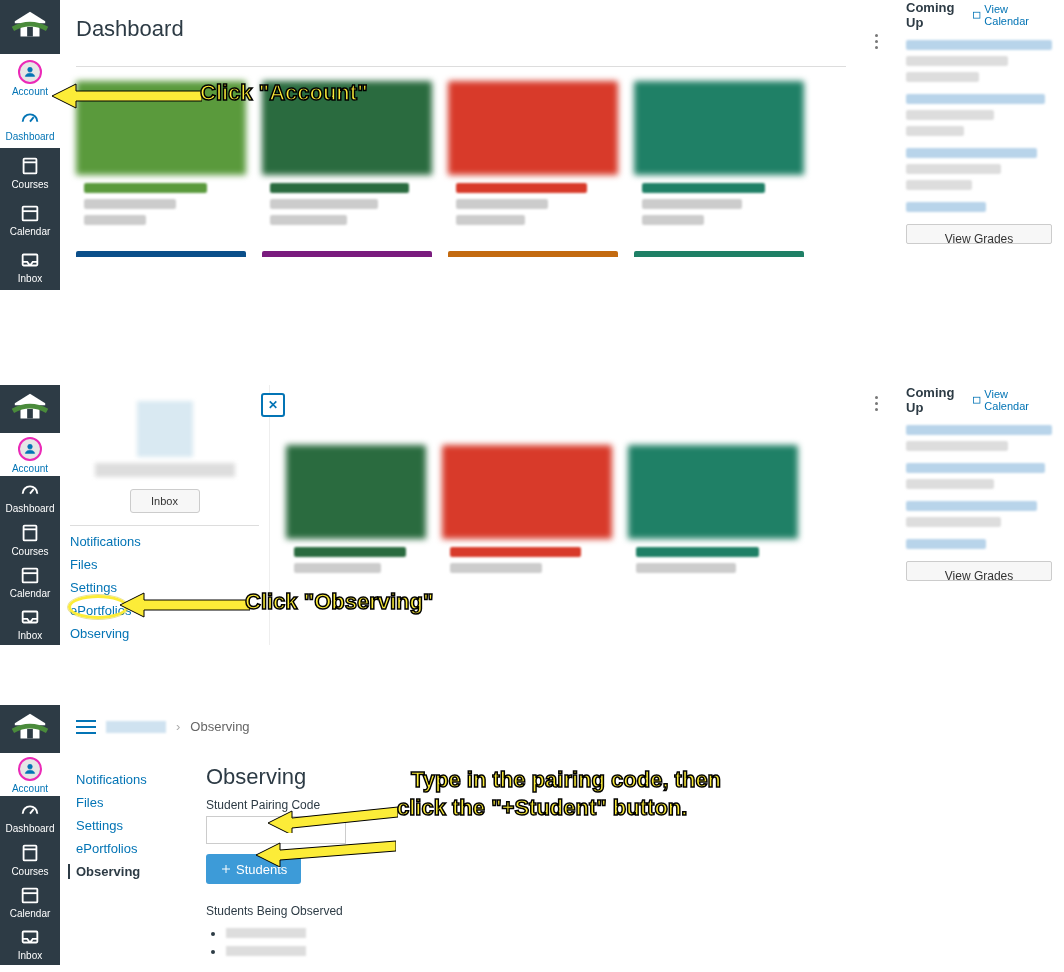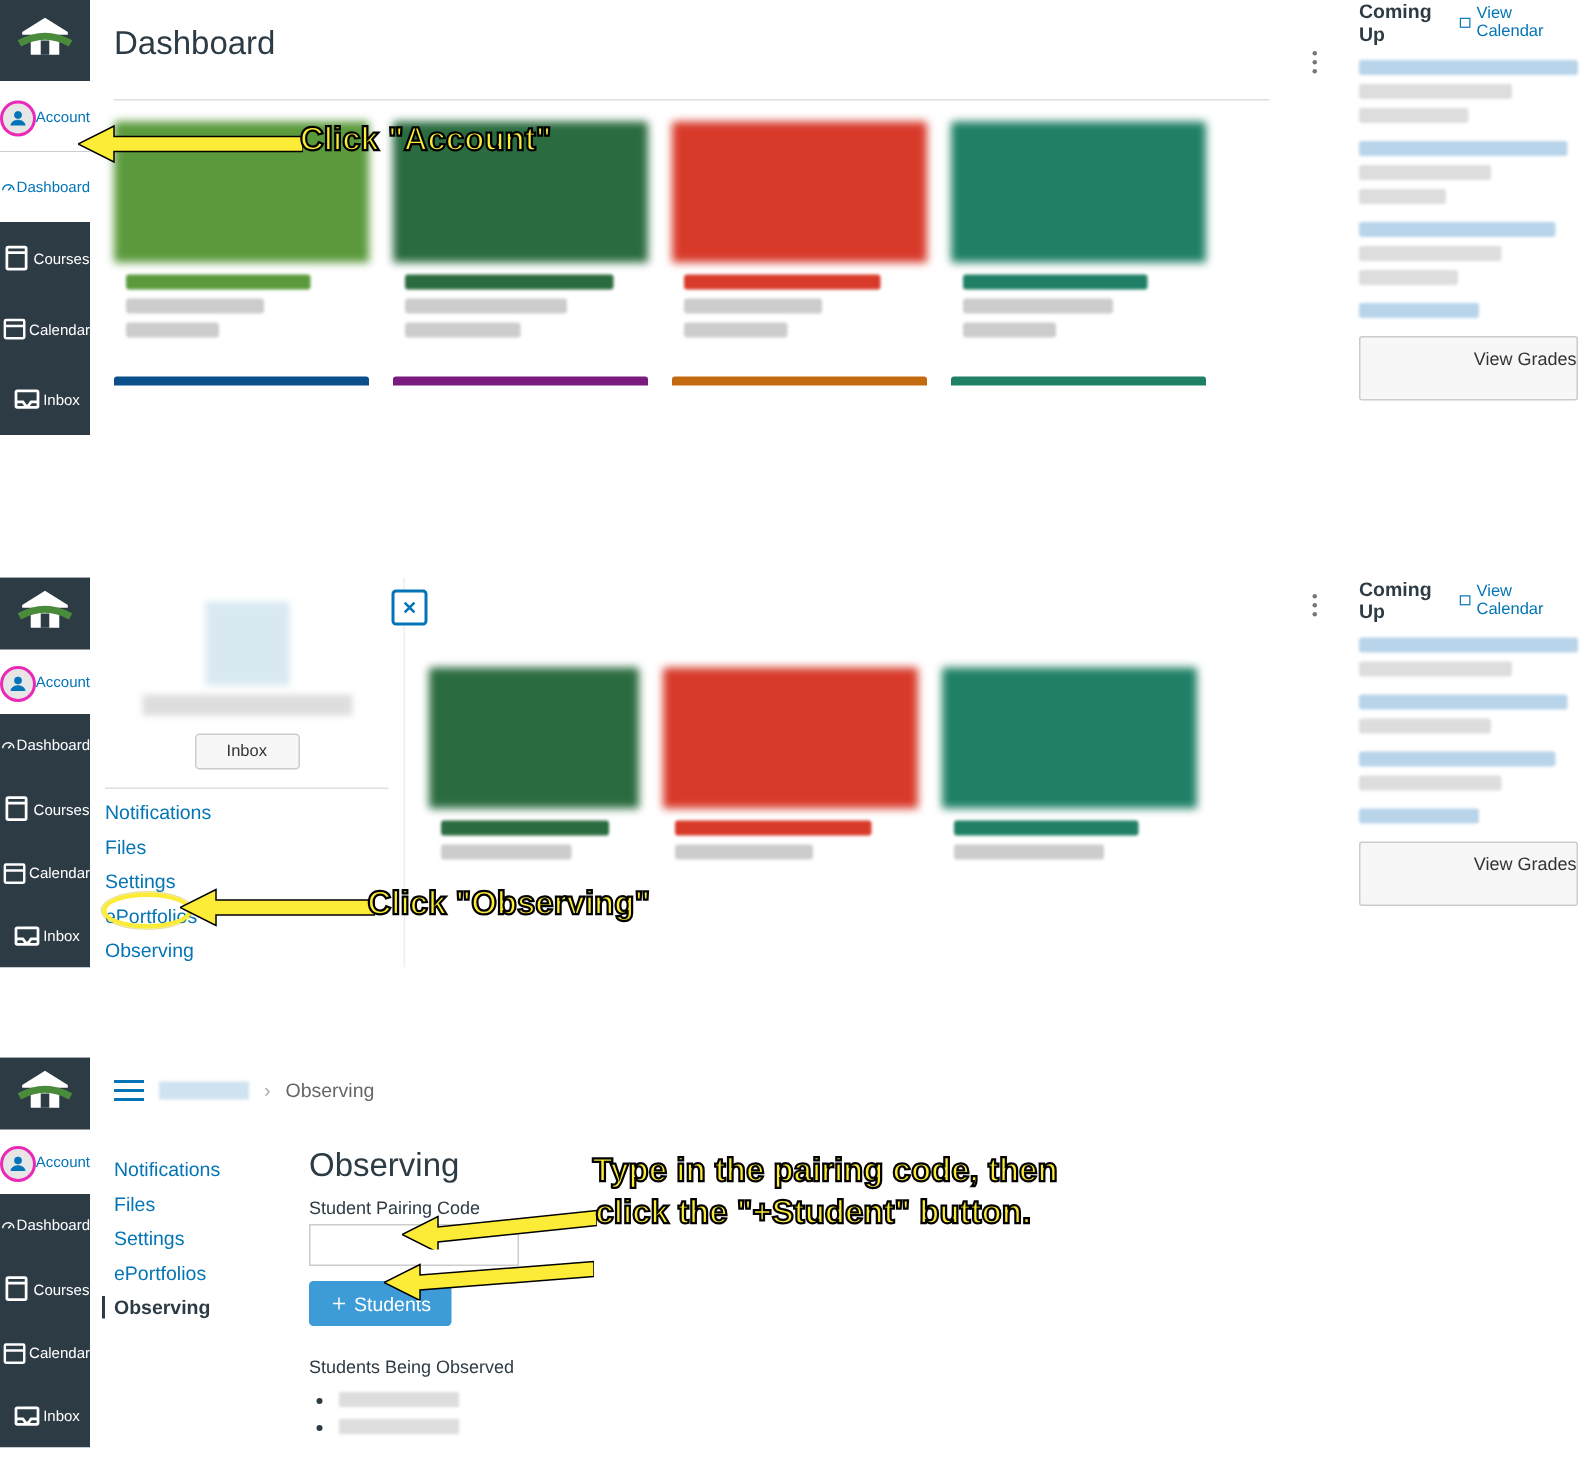--- a/index.html
+++ b/index.html
@@ -3,21 +3,21 @@
 <meta charset="utf-8">
 <style>
   html,body{margin:0;padding:0;font-family:"Helvetica Neue",Arial,sans-serif;background:#fff;color:#2d3b45;font-size:13px;}
   *{box-sizing:border-box}
   .page{width:1064px}
   .panel{position:relative;width:1064px;overflow:hidden}
   
   .sidebar{width:60px;background:#2d3b45;display:flex;flex-direction:column;align-items:stretch;color:#fff;font-size:10px;}
   .logo{height:55px;display:flex;align-items:center;justify-content:center;background:#2d3b45}
   .logo svg{width:38px;height:38px}
-  .navitem{display:flex;flex-direction:row;align-items:center;justify-content:center;height:48px;cursor:pointer}
+  .navitem{display:flex;flex-direction:column;align-items:center;justify-content:center;height:48px;cursor:pointer}
   .navitem svg{width:22px;height:22px}
   .navitem span{margin-top:2px;font-size:10px}
   .navitem.active{background:#fff;color:#0374b5}
   .navitem.active svg{fill:#0374b5;stroke:#0374b5}
   .navitem:not(.active){color:#fff}
   .navitem:not(.active) svg{fill:#fff;stroke:#fff}
   
   .avatar-circle{width:24px;height:24px;border-radius:50%;border:2px solid #eb29b7;background:#e6e6e6;display:flex;align-items:center;justify-content:center}
   .avatar-circle svg{width:14px;height:14px;fill:#aaa;stroke:none}
   
@@ -35,21 +35,21 @@
   .blurline{height:10px;border-radius:2px;filter:blur(1px);margin-bottom:6px}
   .card2{width:170px}
   .card2 .card-top{height:6px}
   
   .rightcol{width:170px;padding:0 12px;font-size:12px}
   .cu-header{display:flex;align-items:center;margin-bottom:10px}
   .cu-title{font-weight:600;font-size:13px}
   .cu-link{margin-left:auto;color:#0374b5;font-size:11px;display:flex;align-items:center;gap:3px}
   .cu-item{margin-bottom:12px}
   .cu-item .blurline{background:#b8d4ea}
-  .grades-btn{border:1px solid #ccc;background:#f7f7f7;border-radius:2px;height:43px;width:100%;font-size:12px;color:#333;text-align:right;line-height:28px;margin-top:6px;cursor:pointer}
+  .grades-btn{border:1px solid #ccc;background:#f7f7f7;border-radius:2px;height:20px;width:100%;font-size:12px;color:#333;text-align:center;line-height:28px;margin-top:6px;cursor:pointer}
   
   .anno{position:absolute;font-family:Arial,sans-serif;font-weight:900;font-size:22px;color:#fcec38;-webkit-text-stroke:1.5px #000;pointer-events:none;white-space:nowrap}
   .arrow{position:absolute;pointer-events:none}
   .circle-highlight{position:absolute;border:3px solid #fcec38;border-radius:50%/50%;pointer-events:none;box-shadow:0 0 0 1px rgba(200,180,0,.4)}
   
   .tray{width:210px;background:#fff;border-right:1px solid #eee;padding:10px;position:relative}
   .tray .avatar-big{width:56px;height:56px;margin:6px auto;background:#d9e9f2;filter:blur(2px)}
   .tray .uname{height:14px;width:140px;background:#ddd;filter:blur(2px);margin:6px auto 12px}
   .logout-btn{display:block;margin:0 auto 12px;border:1px solid #ccc;background:#f7f7f7;border-radius:3px;width:70px;height:24px;font-size:11px;color:#333;text-align:center;line-height:22px;cursor:pointer}
   .tray hr{border:none;border-top:1px solid #ddd;margin:8px 0}
@@ -467,17 +467,17 @@
       </div>
     </div>
   </div>
 
   <svg class="arrow" style="left:268px;top:98px" width="130" height="30">
     <polygon points="0,20 24,8 24,15 130,4 130,14 24,25 24,32" fill="#fcec38" stroke="#000" stroke-width="1"></polygon>
   </svg>
   <svg class="arrow" style="left:256px;top:132px" width="140" height="30">
     <polygon points="0,18 24,6 24,13 140,4 140,14 24,23 24,30" fill="#fcec38" stroke="#000" stroke-width="1"></polygon>
   </svg>
-  <div class="anno" style="left:395px;top:62px">Type in the pairing code, then</div>
+  <div class="anno" style="left:411px;top:62px">Type in the pairing code, then</div>
   <div class="anno" style="left:397px;top:90px">click the "+Student" button.</div>
 </div>
 
 </div>
 
 </body></html>

